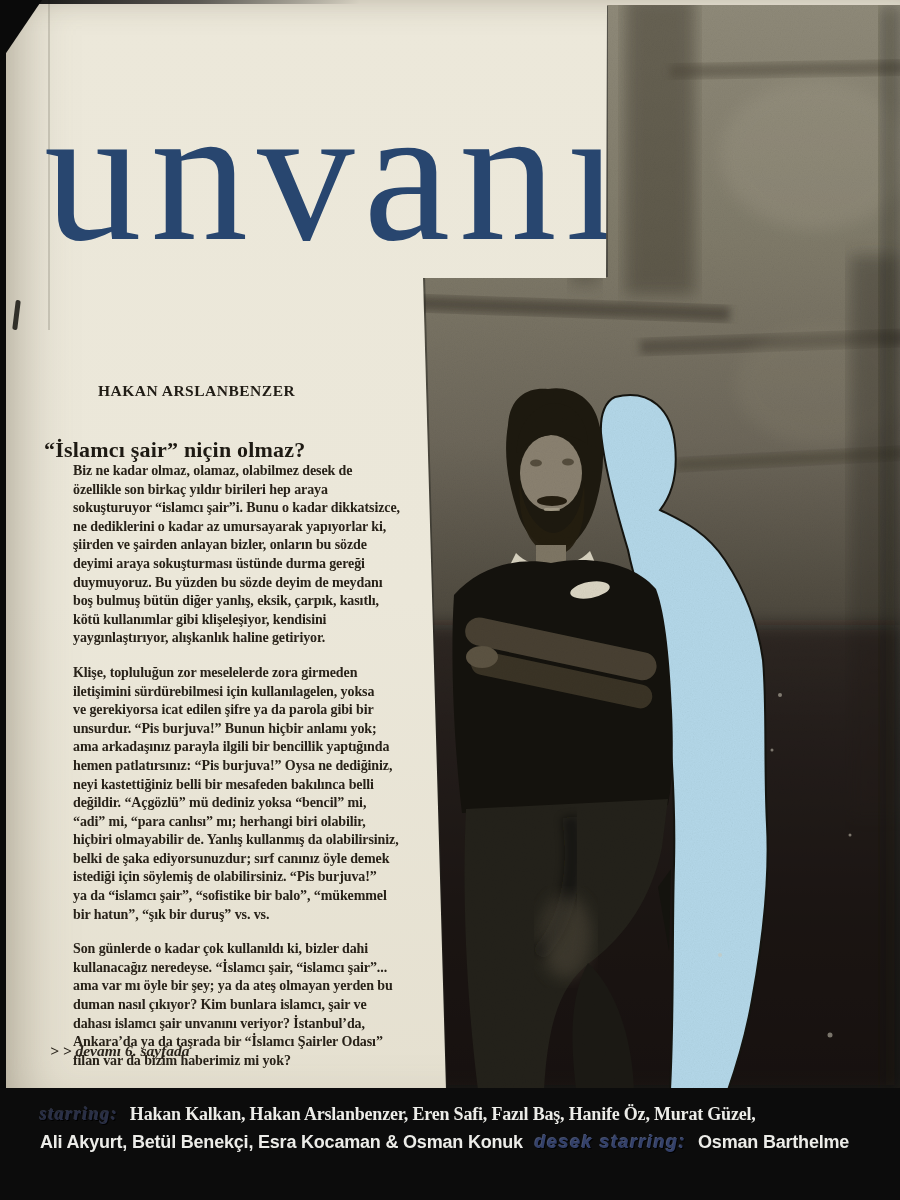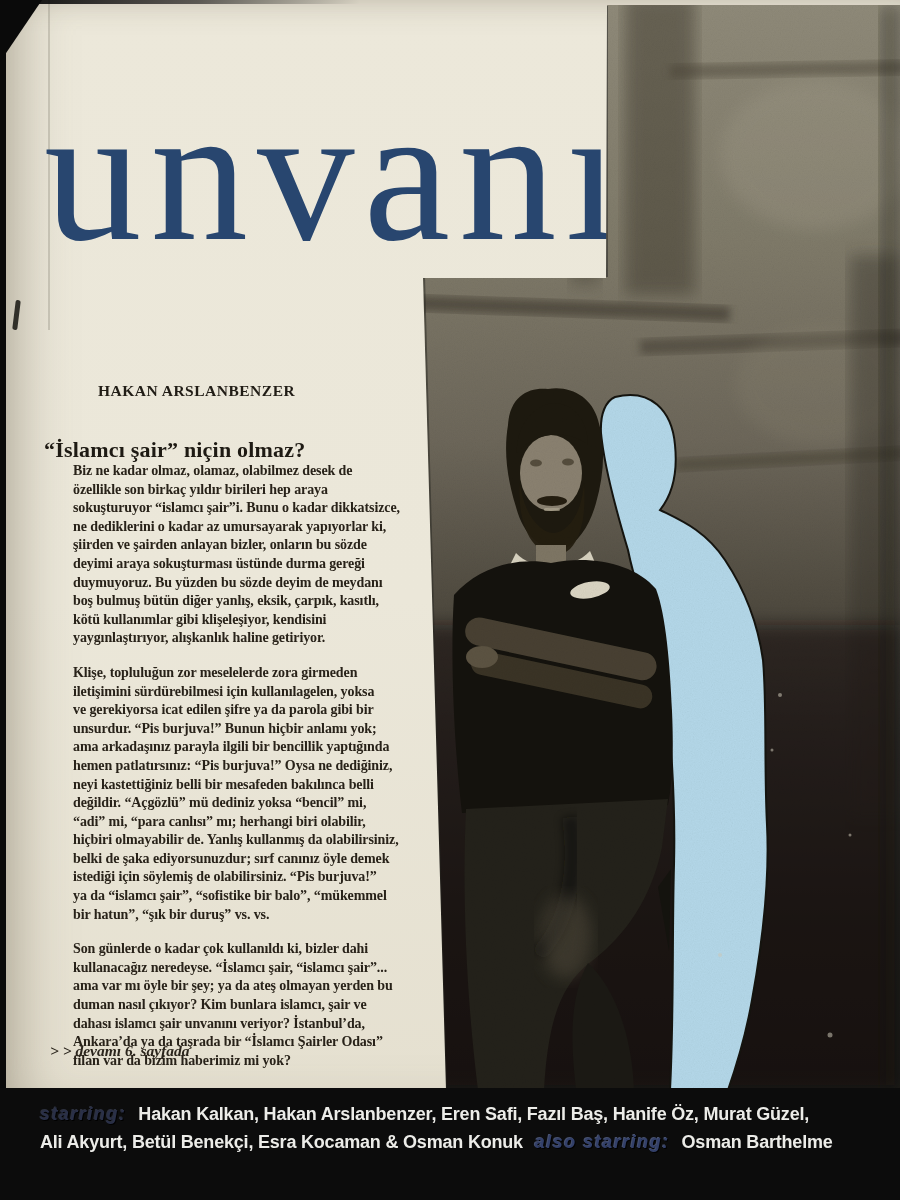--- a/index.html
+++ b/index.html
@@ -27,21 +27,21 @@
             color:#1e1a13;letter-spacing:.2px;margin-top:36px;}
   .body{position:absolute;left:57px;top:446px;color:#282219;}
   .body p{margin:16px;font-size:14px;line-height:18.6px;font-weight:bold;
           letter-spacing:-0.1px;white-space:pre;}
   .continuation{position:absolute;left:50px;top:1042px;font-size:15.5px;font-style:italic;
                 font-weight:bold;color:#2b251c;}
   .credits-bar{position:absolute;left:0;top:1088px;width:900px;height:112px;background:#0c0c0c;
                font-family:"Liberation Sans",sans-serif;}
   .credit-line{white-space:nowrap;padding-left:40px;font-size:18px;font-weight:bold;
                letter-spacing:-0.2px;color:#ecece8;line-height:28px;}
-  .credit-line:first-child{padding-top:12px;}
+  .credit-line:first-child{padding-top:12px;font-family:Liberation Serif, serif;}
   .credit-line span{margin-right:7px;}
   .ghost{color:#2a3048;font-style:italic;letter-spacing:1.5px;
          text-shadow:-1px -1px 0 rgba(110,120,160,.35),1px 1px 0 rgba(0,0,0,.9);}
   .ghost.also{color:#33406a;
          text-shadow:-1px -1px 0 rgba(130,150,210,.5),1px 1px 0 rgba(0,0,0,.9);}
 </style>
 </head>
 <body>
 
 <div class="page">
@@ -208,18 +208,18 @@
 
   <div class="continuation">&gt; &gt; devamı 6. sayfada</div>
 
   <footer class="credits-bar">
     <div class="credit-line">
       <span class="ghost">starring:</span>
       <span>Hakan Kalkan, Hakan Arslanbenzer, Eren Safi, Fazıl Baş, Hanife Öz, Murat Güzel,</span>
     </div>
     <div class="credit-line">
       <span>Ali Akyurt, Betül Benekçi, Esra Kocaman &amp; Osman Konuk</span>
-      <span class="ghost also">also starring:</span>
+      <span class="ghost also">desek starring:</span>
       <span>Osman Barthelme</span>
     </div>
   </footer>
 
 </div>
 
 </body></html>

